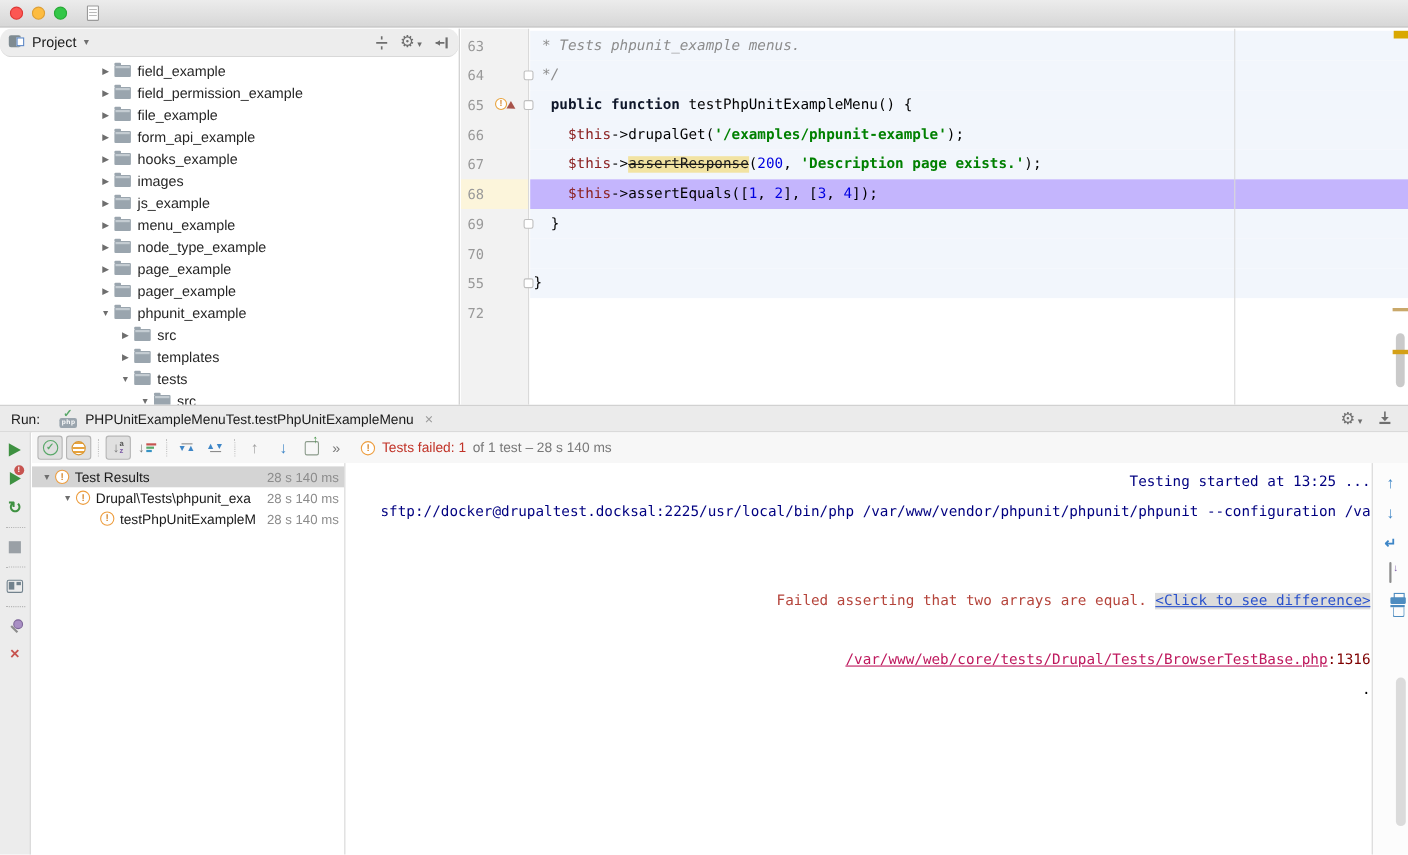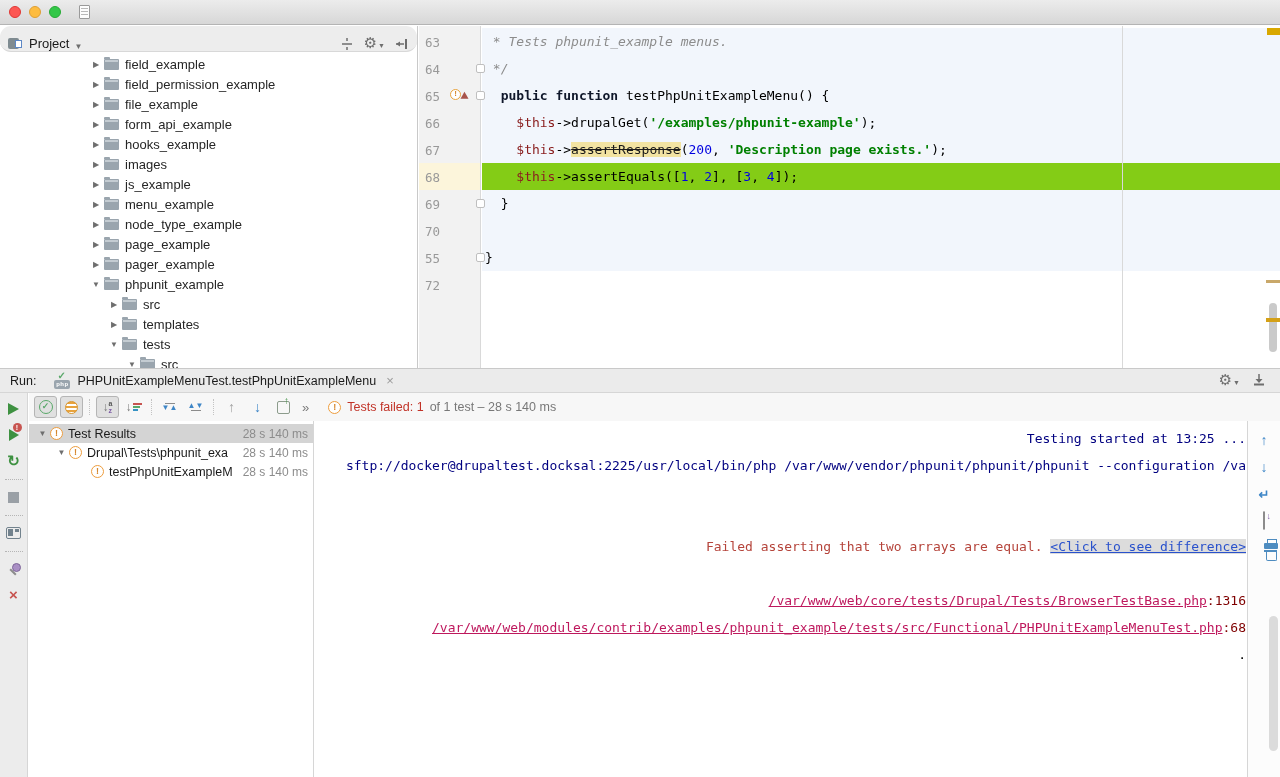--- a/index.html
+++ b/index.html
@@ -16,21 +16,21 @@
   .tl.green { background:#33C748; border:1px solid #27AA35; }
   .doc-ic { width:11px; height:14px; background:#FDFDFD; border:1px solid #9A9A9A; border-radius:1px; margin:0 7px 0 10px; position:relative; flex:none;}
   .doc-ic::after { content:""; position:absolute; left:1px; top:2px; right:1px; height:7px;
     background:repeating-linear-gradient(#B9B9B9 0 1px, transparent 1px 3px); }
   .tb-title { font-size:12.5px; color:#303030; white-space:nowrap; overflow:hidden; text-overflow:ellipsis; }
 
   
   .project-panel { position:absolute; left:0; top:26px; width:418px; height:342px;
     background:#fff; border-right:1px solid #C9C9C9; overflow:hidden; }
   .pp-header { height:26px; background:#EDEDED; border-bottom:1px solid #D8D8D8;
-    display:flex; align-items:flex-end; padding:0 8px; font-size:13px; color:#1A1A1A;border-radius:11px; }
+    display:flex; align-items:center; padding:0 8px; font-size:13px; color:#1A1A1A;border-radius:11px; }
   .pp-ic { width:15px; height:13px; margin-right:6px; position:relative; flex:none; }
   .pp-ic .ppa { position:absolute; left:0; top:0; width:11px; height:11px; background:#7F8B91; border-radius:2px; }
   .pp-ic .ppb { position:absolute; left:7px; top:2px; width:7px; height:8px; background:#fff; border:1px solid #5C87C5; }
   .pp-carrot { color:#6E6E6E; font-size:8px; margin-left:5px; }
   .pp-actions { margin-left:auto; display:flex; align-items:center; gap:10px; }
   .pp-actions svg { display:block; }
   .gear { color:#6E6E6E; font-size:15px; line-height:14px; }
   .gear-dd { color:#6E6E6E; font-size:7px; margin-left:1px; }
   #project-tree { padding-top:2px; }
   .tree-row { display:flex; align-items:center; height:20px; font-size:13px; color:#262626; white-space:nowrap; cursor:default; }
@@ -49,21 +49,21 @@
   .fold-marker { position:absolute; right:-5px; top:9px; width:9px; height:9px; background:#FFF; border:1px solid #BFBFBF; border-radius:2px; z-index:4; }
   .run-gutter { position:absolute; right:12px; top:7px; width:18px; height:13px; }
   .wcirc { position:absolute; left:0; top:0; width:11px; height:11px; border:1.5px solid #E8A33D; border-radius:50%;
     font-size:8px; line-height:8px; color:#D6882F; text-align:center; background:#fff; font-weight:bold; }
   .rarrow { position:absolute; right:-1px; top:4px; width:0; height:0; border-top:4px solid transparent; border-bottom:4px solid transparent;
     border-left:7px solid #A8534A; transform:rotate(30deg); }
   .code-area { position:absolute; left:63px; top:0; right:0; height:100%; }
   #code-lines { padding-top:2px; }
   .code-line { height:27px; line-height:27px; font-family:"DejaVu Sans Mono",monospace; font-size:13px; white-space:pre; padding-left:3px; }
   .code-line.rng { background:#F2F6FC; }
-  .code-line.cur { background:#84cc16; }
+  .code-line.cur { background:#c4b5fd; }
   .tk-kw { color:#0f172a; font-weight:bold; }
   .tk-plain { color:#000; }
   .tk-var { color:#8B2020; }
   .tk-str { color:#008000; font-weight:bold; }
   .tk-num { color:#0000E0; }
   .tk-cmt { color:#8C8C8C; font-style:italic; }
   .tk-dep { color:#1A1A1A; text-decoration:line-through; background:#F2E3A2; }
   .margin-line { position:absolute; left:703px; top:0; bottom:0; width:1px; background:#D9D9D9; z-index:3; }
   .ed-scroll-thumb { position:absolute; right:3px; top:277px; width:8px; height:49px; background:#ADADAD; border-radius:4px; opacity:.65; z-index:5; }
   .stripe { position:absolute; right:0; z-index:5; }
@@ -451,21 +451,20 @@
 
     <div class="console-wrap">
       <div id="console-lines">
           <div class="console-line"><span class="cs-info">Testing started at 13:25 ...</span></div>
           <div class="console-line"><span class="cs-info">sftp://docker@drupaltest.docksal:2225/usr/local/bin/php /var/www/vendor/phpunit/phpunit/phpunit --configuration /va</span></div>
           <div class="console-line">&nbsp;</div>
           <div class="console-line">&nbsp;</div>
           <div class="console-line"><span class="cs-err">Failed asserting that two arrays are equal. </span><span class="cs-linkhl">&lt;Click to see difference&gt;</span></div>
           <div class="console-line">&nbsp;</div>
           <div class="console-line"><span class="cs-plain"> </span><span class="cs-link">/var/www/web/core/tests/Drupal/Tests/BrowserTestBase.php</span><span class="cs-lineref">:1316</span></div>
-          <div class="console-line"><span class="cs-plain"> </span><span class="cs-link">/var/www/web/modules/contrib/examples/phpunit_example/tests/src/Functional/PHPUnitExampleMenuTest.php</span><span class="cs-lineref">:68</span></div>
           <div class="console-line"><span class="cs-plain">.</span></div>
         </div>
       <div class="console-toolbar">
         <span><span class="cu-up">↑</span></span>
         <span><span class="cu-down">↓</span></span>
         <span><span class="wrap-ic">↵</span></span>
         <span><span class="scrollend-ic"></span></span>
         <span><span class="print-ic"></span></span>
         <span><span class="trash-ic"></span></span>
         <div class="console-scroll-thumb"></div>

